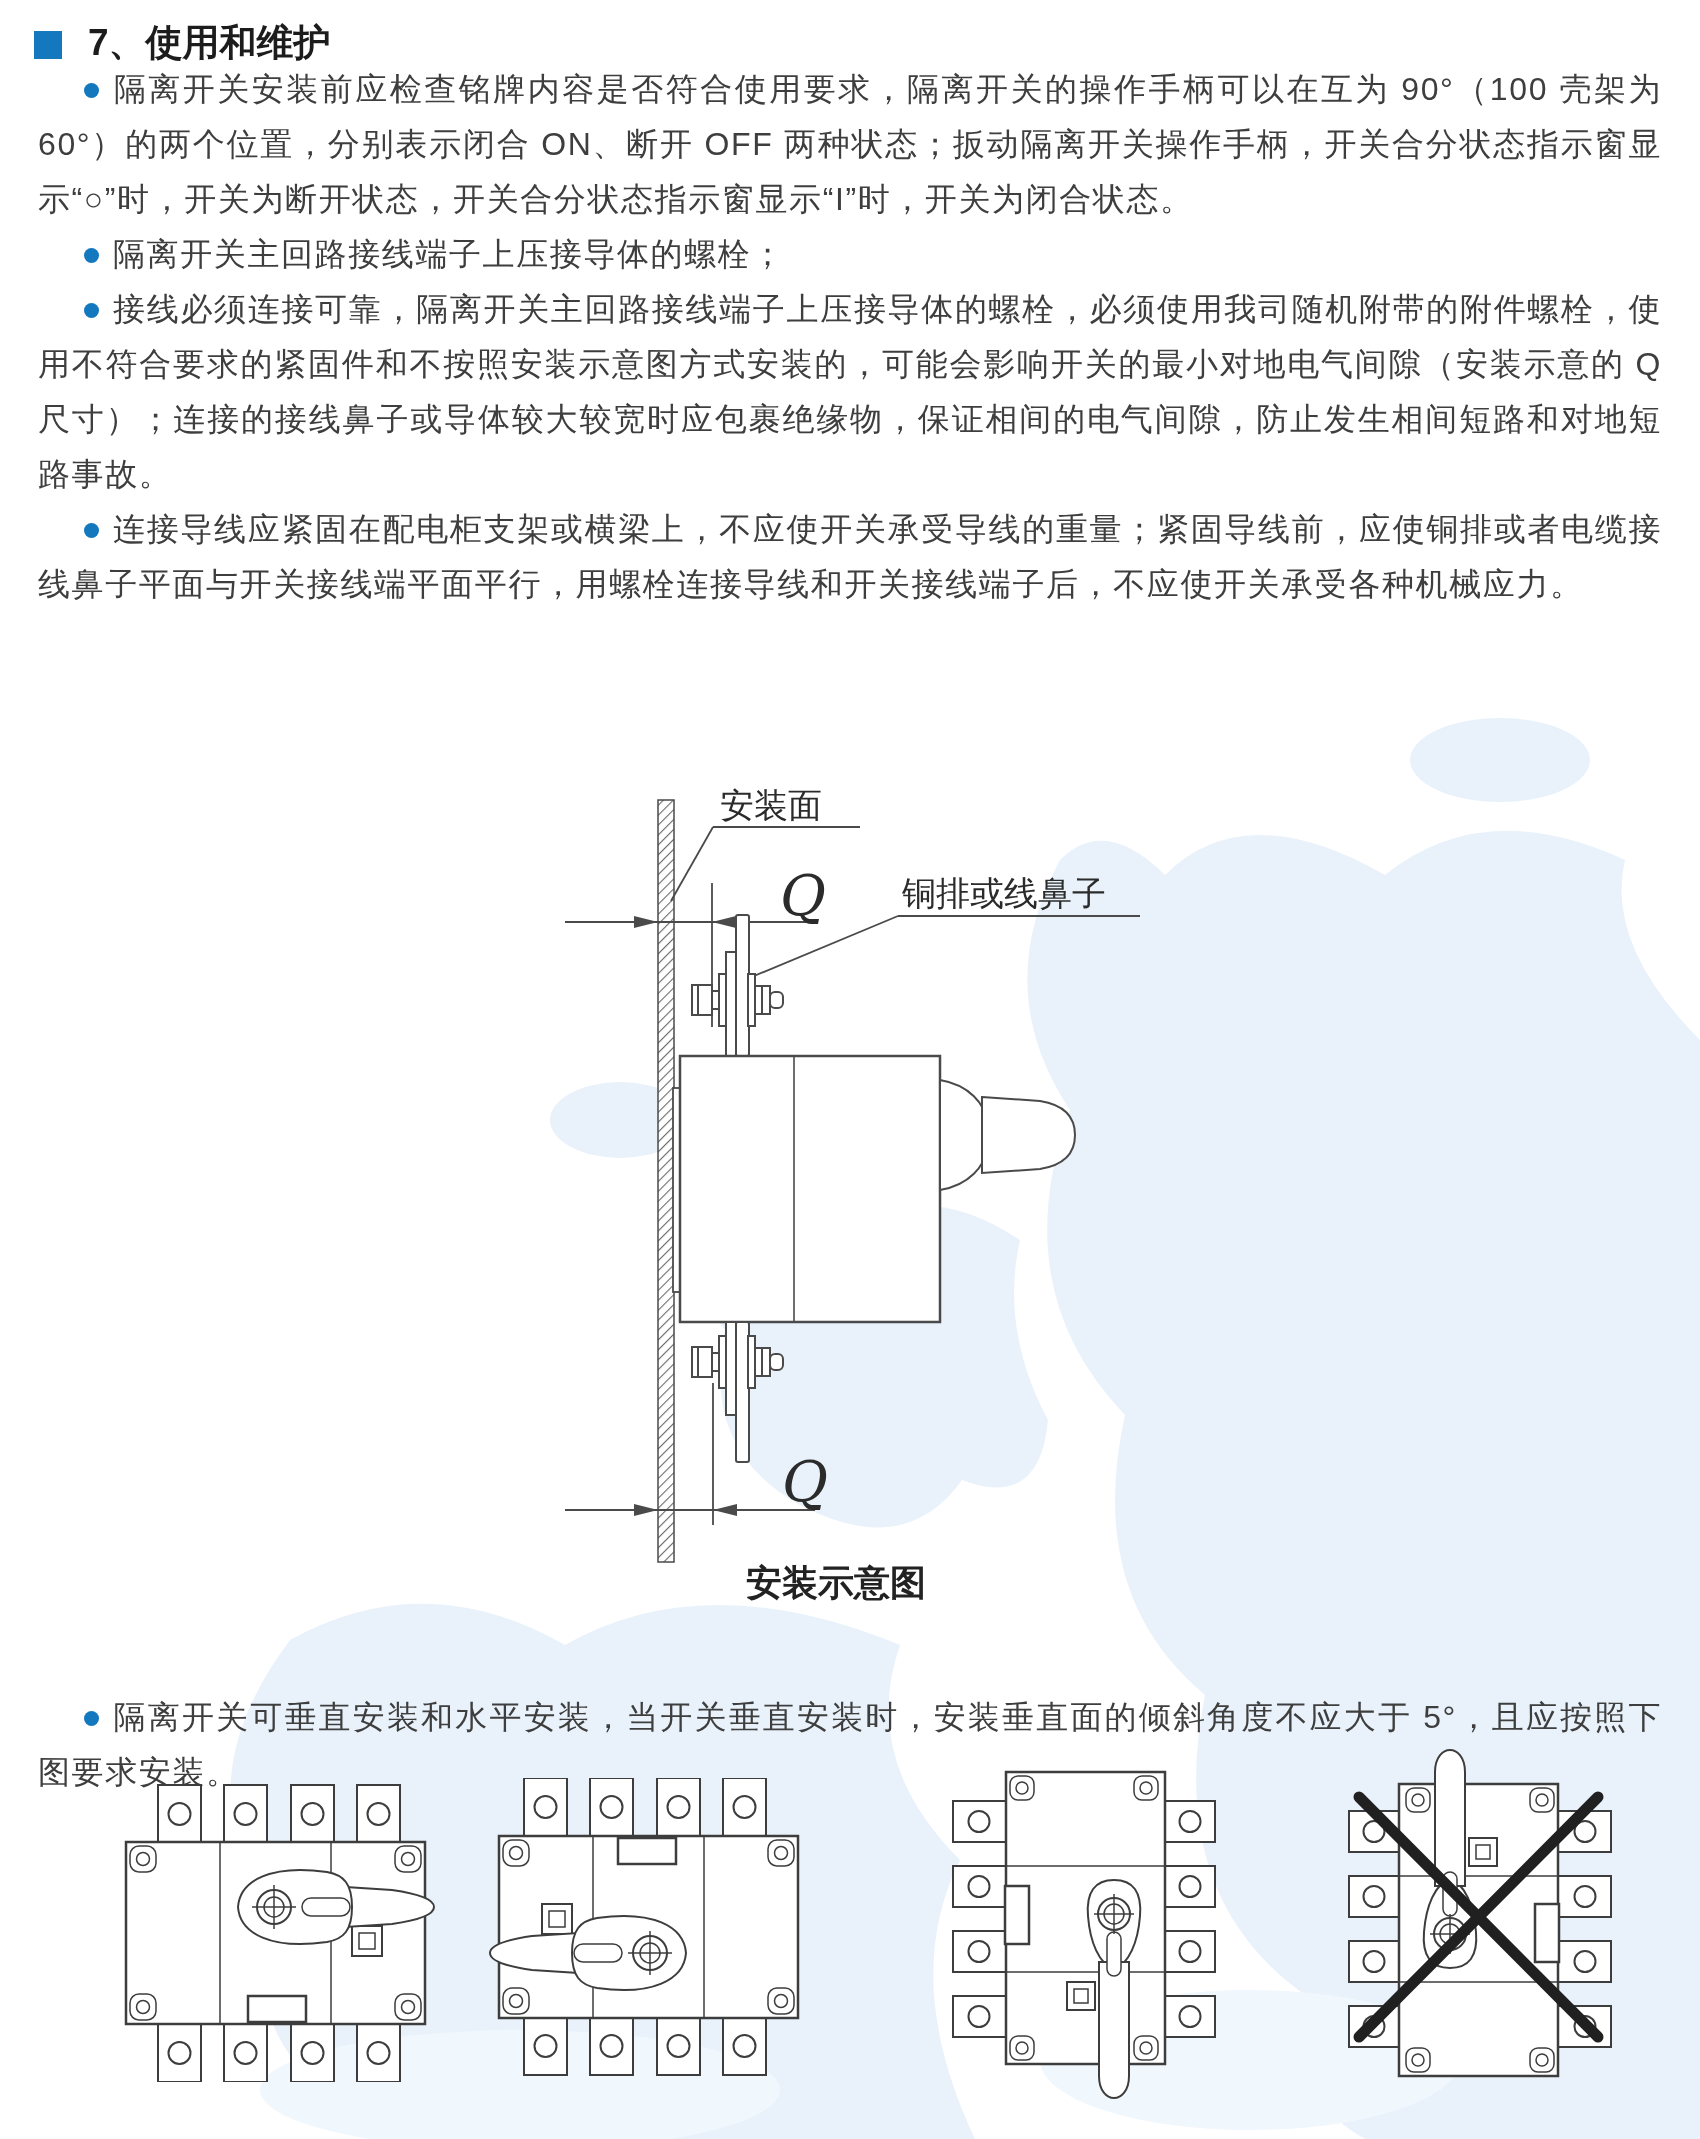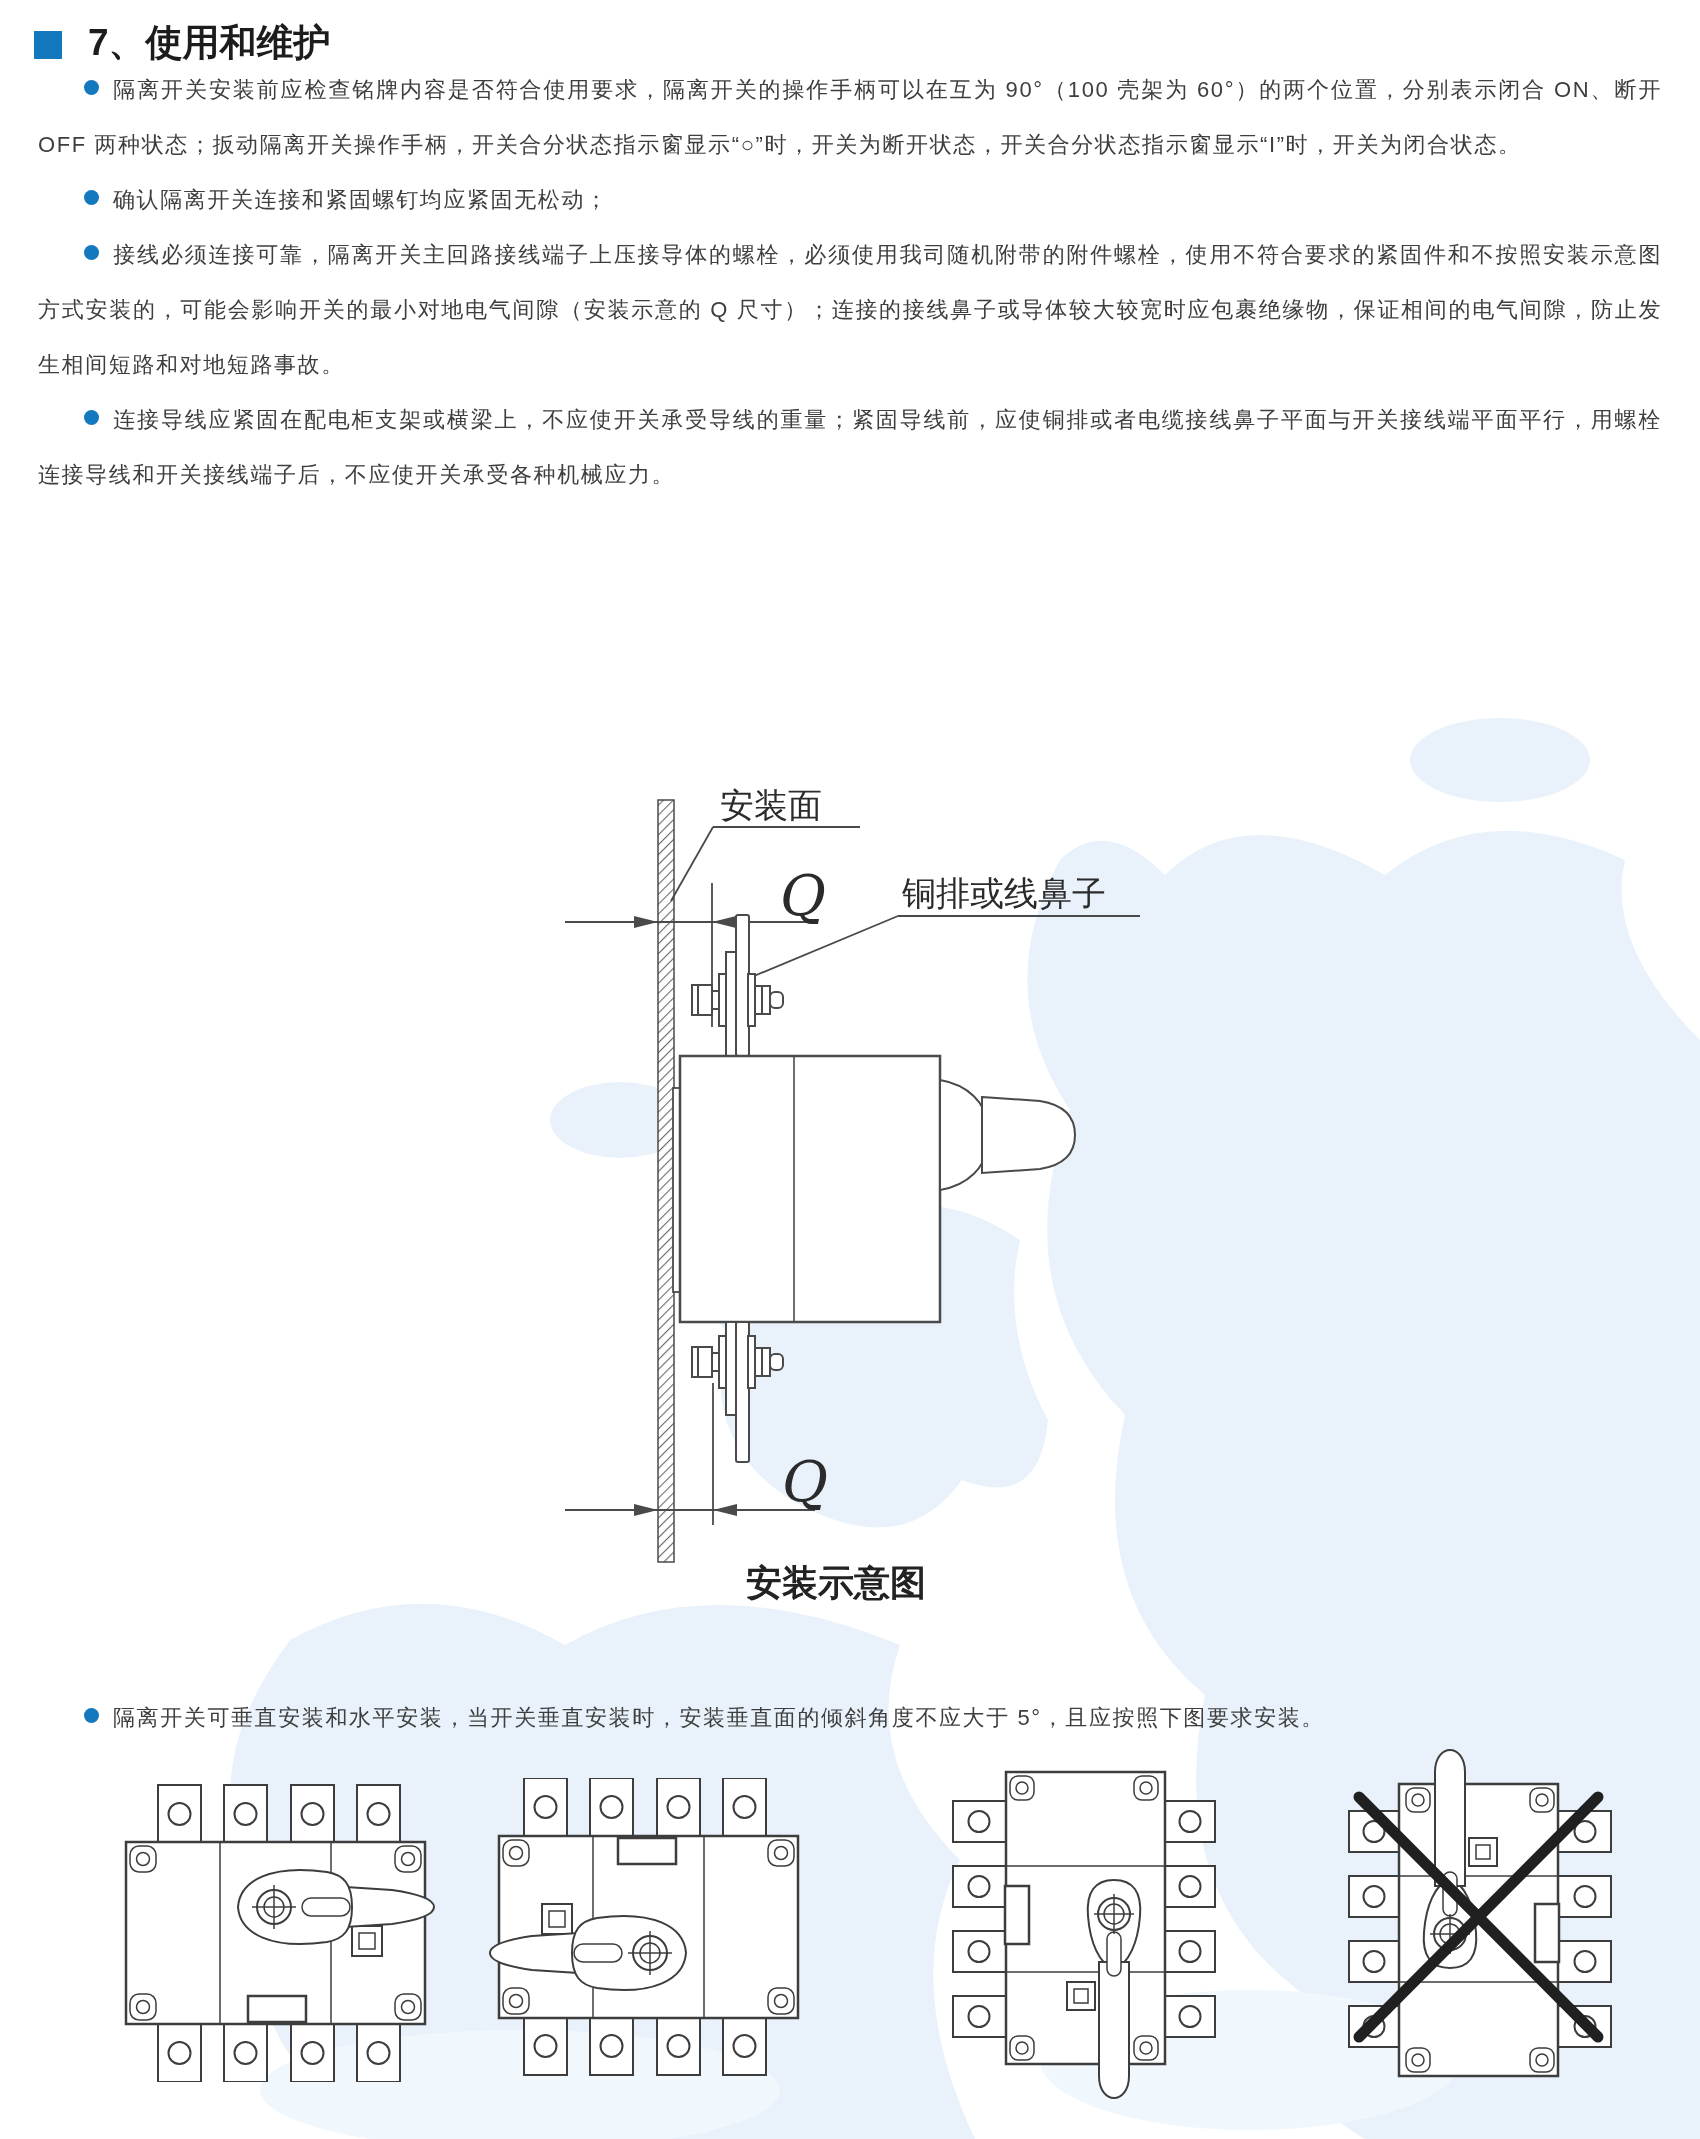--- a/index.html
+++ b/index.html
@@ -5,21 +5,21 @@
   html,body{margin:0;padding:0;background:#ffffff;}
   .page{position:relative;width:1700px;height:2139px;background:#ffffff;overflow:hidden;
         font-family:"Liberation Sans","DejaVu Sans",sans-serif;color:#3e3e3e;}
   .wm{position:absolute;left:0;top:0;z-index:0;}
   .layer{position:relative;z-index:1;}
   .heading{position:absolute;top:18px;left:34px;display:flex;align-items:center;gap:26px;
            font-size:37px;font-weight:700;color:#1c1c1c;}
   .sq{width:28px;height:28px;background:#1478bf;margin-top:3px;}
   .notes{position:absolute;top:62px;left:38px;width:1624px;}
   .notes2{position:absolute;top:1690px;left:38px;width:1624px;}
-  p.note{margin:0;font-size:22px;line-height:55px;letter-spacing:1.6px;
+  p.note{margin:0;font-size:32px;line-height:55px;letter-spacing:1.6px;
          text-align:justify;color:#3e3e3e;text-indent:46px;}
   p.note .dot{display:inline-block;width:15px;height:15px;border-radius:50%;
               background:#1478bf;margin-right:14px;vertical-align:2px;}
   .diagram{position:absolute;top:775px;left:470px;width:700px;height:835px;}
   .figA{position:absolute;left:62px;top:1772px;}
   .figB{position:absolute;left:462px;top:1778px;}
   .figC{position:absolute;left:943px;top:1764px;}
   .figD{position:absolute;left:1336px;top:1744px;}
   svg text.lbl{font-family:"Liberation Sans","DejaVu Sans",sans-serif;font-size:34px;fill:#2b2b2b;}
   svg text.cap{font-family:"Liberation Sans","DejaVu Sans",sans-serif;font-size:36px;font-weight:700;fill:#222;}
@@ -50,21 +50,21 @@
 
   <div class="layer">
 
     <div class="heading">
       <span class="sq"></span>
       <span>7、使用和维护</span>
     </div>
 
     <div class="notes">
       <p class="note"><span class="dot"></span><span>隔离开关安装前应检查铭牌内容是否符合使用要求，隔离开关的操作手柄可以在互为 90°（100 壳架为 60°）的两个位置，分别表示闭合 ON、断开 OFF 两种状态；扳动隔离开关操作手柄，开关合分状态指示窗显示“○”时，开关为断开状态，开关合分状态指示窗显示“I”时，开关为闭合状态。</span></p>
-      <p class="note"><span class="dot"></span><span>确认隔离开关连接和紧固螺钉均应紧固无松动；</span></p>
+      <p class="note"><span class="dot"></span><span>隔离开关主回路接线端子上压接导体的螺栓；</span></p>
       <p class="note"><span class="dot"></span><span>接线必须连接可靠，隔离开关主回路接线端子上压接导体的螺栓，必须使用我司随机附带的附件螺栓，使用不符合要求的紧固件和不按照安装示意图方式安装的，可能会影响开关的最小对地电气间隙（安装示意的 Q 尺寸）；连接的接线鼻子或导体较大较宽时应包裹绝缘物，保证相间的电气间隙，防止发生相间短路和对地短路事故。</span></p>
       <p class="note"><span class="dot"></span><span>连接导线应紧固在配电柜支架或横梁上，不应使开关承受导线的重量；紧固导线前，应使铜排或者电缆接线鼻子平面与开关接线端平面平行，用螺栓连接导线和开关接线端子后，不应使开关承受各种机械应力。</span></p>
     </div>
 
     <svg class="diagram" width="700" height="835" viewBox="0 0 700 835">
       <defs>
         <pattern id="hatch" patternUnits="userSpaceOnUse" width="7" height="7" patternTransform="rotate(45)">
           <rect width="7" height="7" fill="#ffffff"></rect>
           <line x1="0" y1="0" x2="0" y2="7" stroke="#6b6b6b" stroke-width="2.2"></line>
         </pattern>

